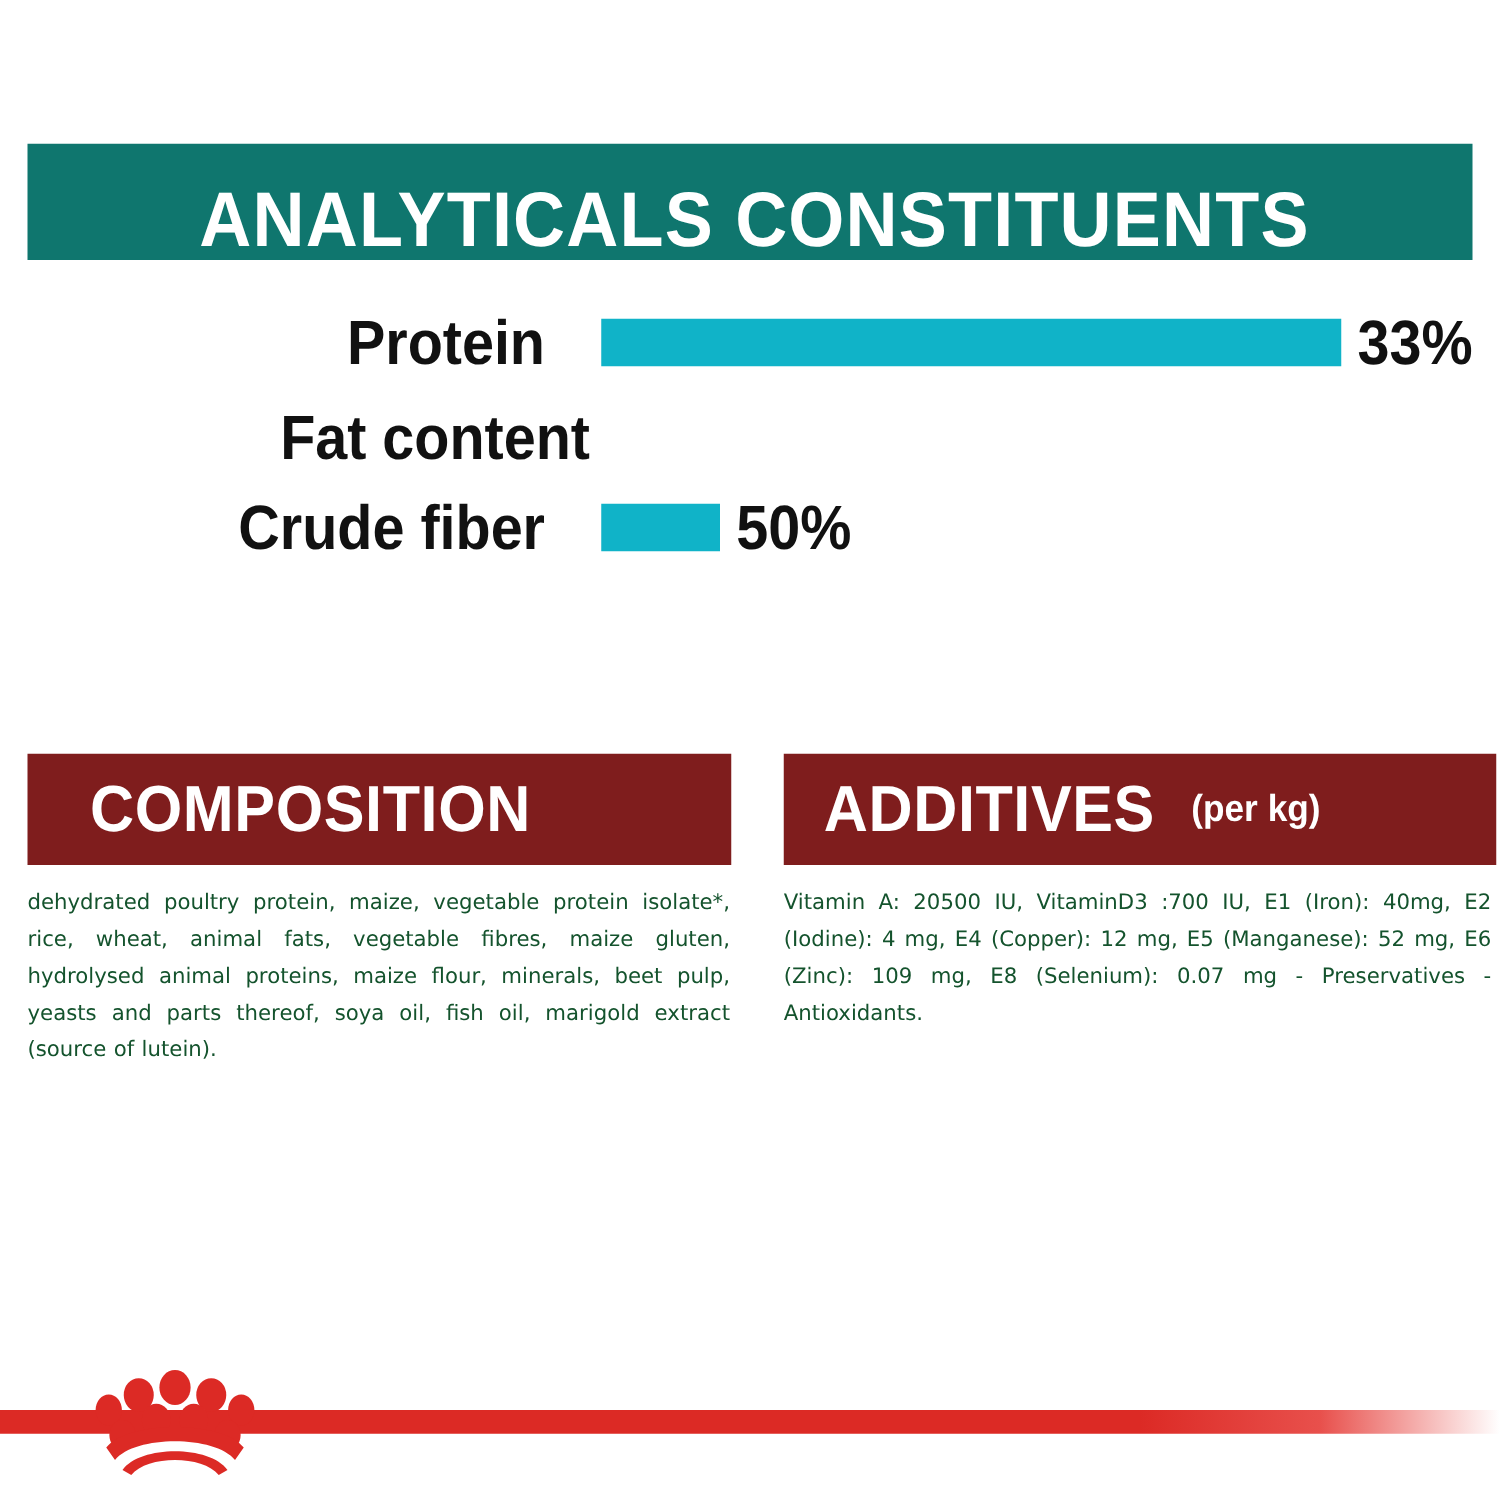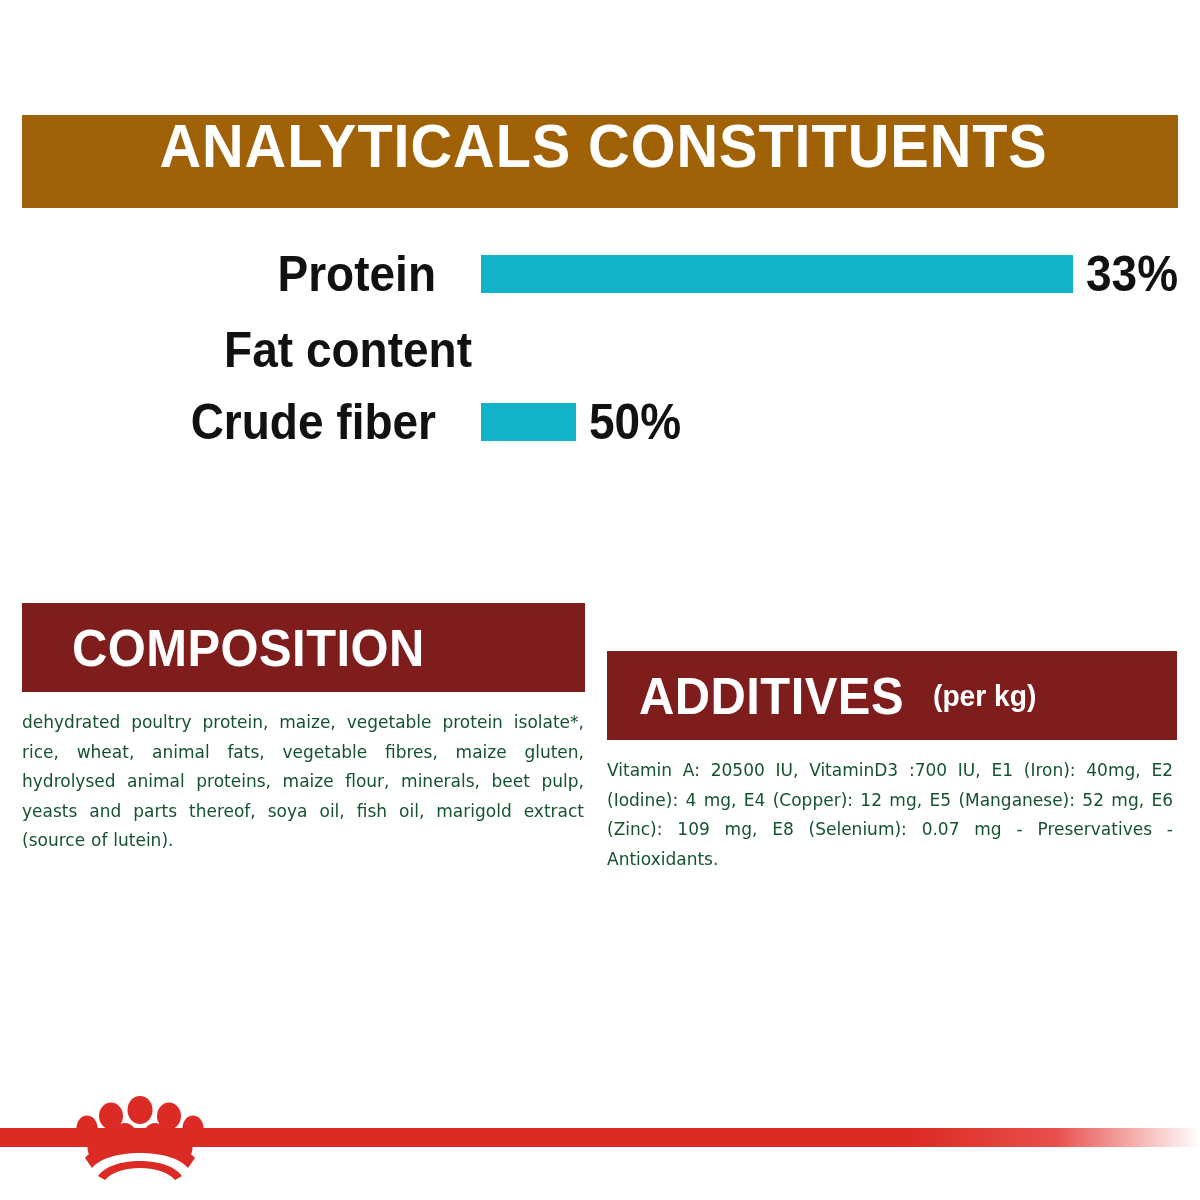--- a/index.html
+++ b/index.html
@@ -13,23 +13,23 @@
     height: 1200px;
     position: relative;
     overflow: hidden;
     font-family: "DejaVu Sans", sans-serif;
     -webkit-font-smoothing: antialiased;
   }
 
   
   .band {
     position: absolute;
-    background: #a16207;
-    display: flex;
-    align-items: flex-start;
+    background: #0f766e;
+    display: flex;
+    align-items: flex-end;
     box-sizing: border-box;
   }
   .band-title {
     color: #ffffff;
     font-family: "Liberation Sans", sans-serif;
     font-weight: bold;
     letter-spacing: 0.5px;
     white-space: nowrap;
     line-height: 1;
   }
@@ -105,21 +105,21 @@
     white-space: nowrap;
   }
 
   
   .panel {
     position: absolute;
     top: 603px;
     width: 570px;
   }
   #composition-panel { left: 22px; }
-  #additives-panel   { left: 607px; margin-top: 48px; }
+  #additives-panel   { left: 627px; }
 
   .panel-band {
     position: relative;
     height: 89px;
     background: #7f1d1d;
     display: flex;
     align-items: center;
     box-sizing: border-box;
     padding-left: 50px;
   }

